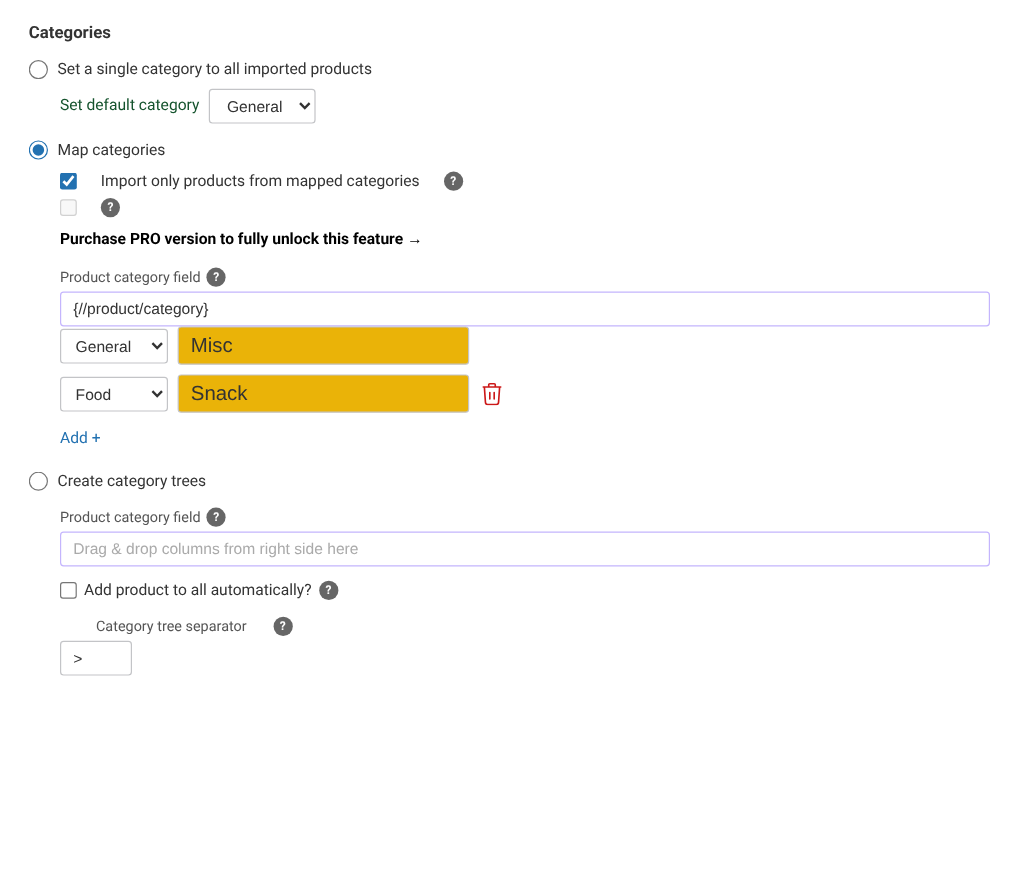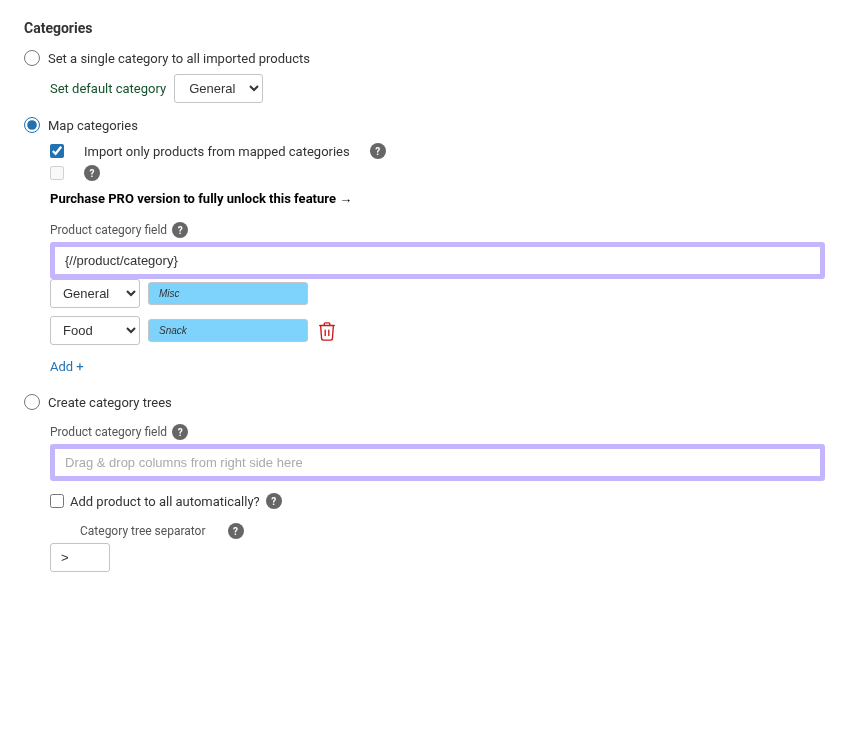--- a/index.html
+++ b/index.html
@@ -78,21 +78,21 @@
       font-size: 12px;
       color: #555;
       margin-bottom: 4px;
       margin-top: 14px;
       display: flex;
       align-items: center;
       gap: 5px;
     }
     .text-input {
       width: 100%;
-      border: 5px solid #c4b5fd;
+      border: 1px solid #c4b5fd;
       border-radius: 3px;
       padding: 6px 10px;
       font-size: 13px;
       color: #333;
       background: #fff;
     }
     .text-input::placeholder {
       color: #aaa;
     }
     .mapper-section-title {
@@ -114,25 +114,24 @@
       font-size: 13px;
       background: #fff;
       cursor: pointer;
       min-width: 90px;
       color: #333;
     }
     .mapper-input {
       border: 1px solid #c3c4c7;
       border-radius: 3px;
       padding: 5px 10px;
-      font-size: 10px;
-      color: #333;
-      background: #7dd3fc;
+      font-size: 17px;
+      color: #333;
+      background: #eab308;
       min-width: 160px;
-      font-style: italic;
     }
     .delete-btn {
       background: none;
       border: none;
       cursor: pointer;
       padding: 2px;
       display: flex;
       align-items: center;
     }
     .trash-icon {

